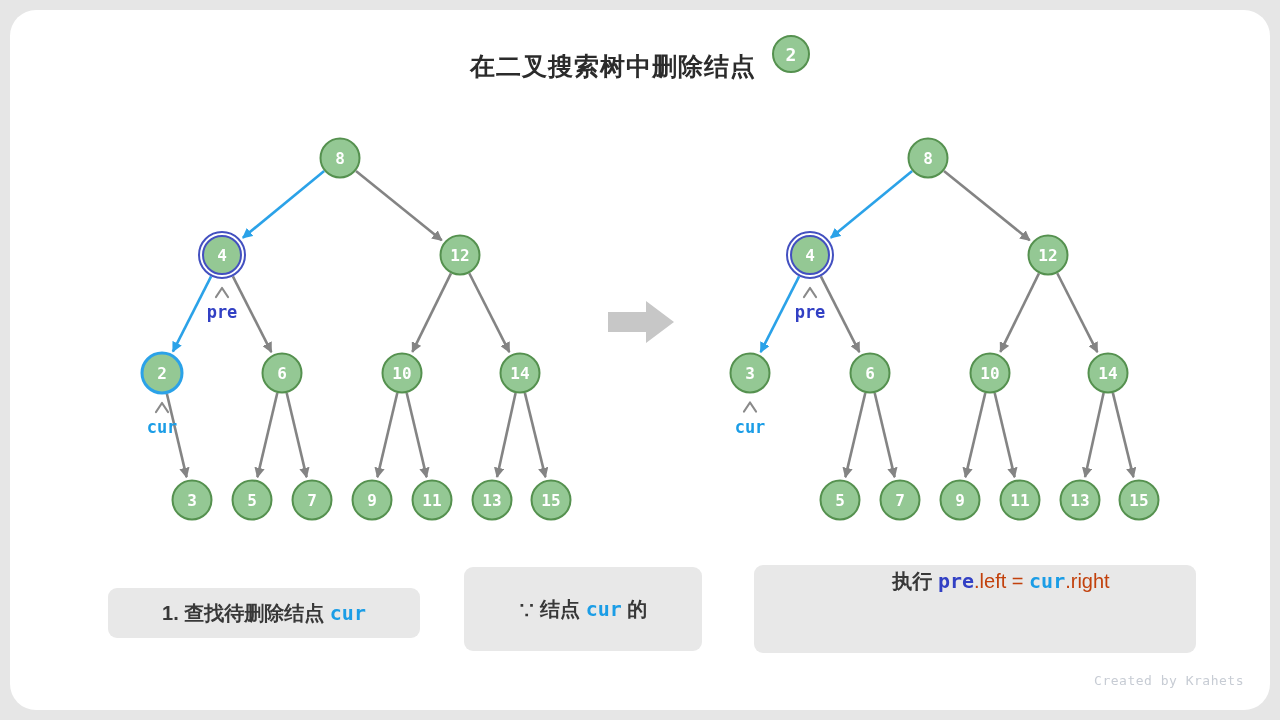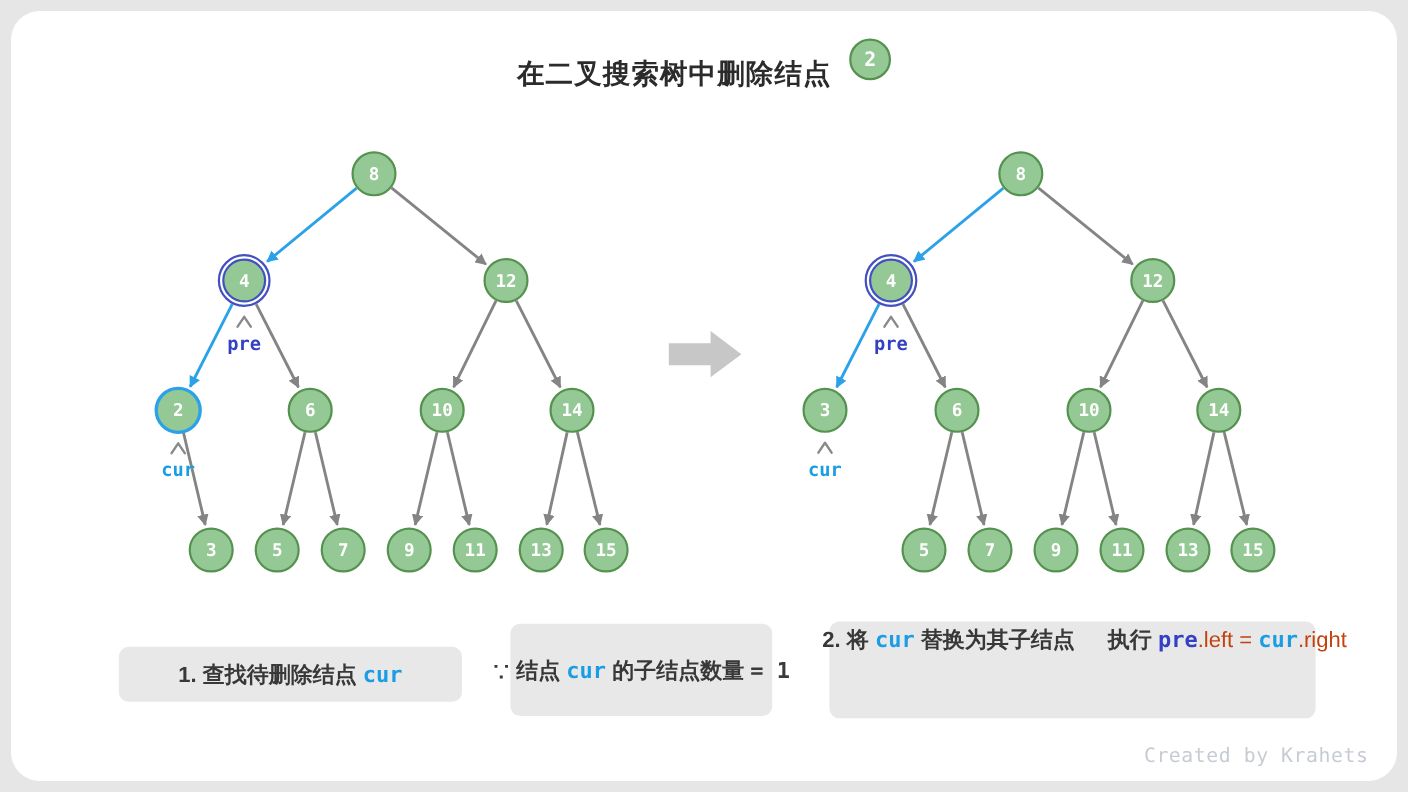--- a/index.html
+++ b/index.html
@@ -41,22 +41,22 @@
   }
   .caption.left { align-items:flex-start; padding-left:22px; }
   .cap-line { line-height:1.6; white-space:pre; }
   .cap-line.indent { padding-left:30px; }
   .seg-cn       { font-size:20px; font-weight:bold; color:#383838; }
   .seg-code-cur { font-family:"DejaVu Sans Mono",monospace; font-size:20px; font-weight:bold; color:#1b9de6; }
   .seg-code-pre { font-family:"DejaVu Sans Mono",monospace; font-size:20px; font-weight:bold; color:#3240c4; }
   .seg-code-gray{ font-family:Liberation Sans, sans-serif; font-size:20px; color:#c2410c; }
   .seg-code-dark{ font-family:"DejaVu Sans Mono",monospace; font-size:20px; font-weight:bold; color:#3a3a3a; }
   .watermark {
-    position:absolute; right:36px; bottom:22px;
-    font-family:"DejaVu Sans Mono", monospace; font-size:18px;
+    position:absolute; right:36px; bottom:32px;
+    font-family:"DejaVu Sans Mono", monospace; font-size:13px;
     color:#c7ccd4; letter-spacing:0.5px;
   }
 </style>
 </head>
 <body>
 
 <div class="card"></div>
 
 <div class="title-row">
   <span class="title-text">在二叉搜索树中删除结点</span>
@@ -221,21 +221,19 @@
     </g>
     <polygon points="608,312 646,312 646,301 674,322 646,343 646,332 608,332" fill="#c7c7c7"></polygon>
   </svg>
 
 <div id="captions">
     <div class="caption" style="left: 108px; top: 588px; width: 312px; height: 50px;">
       <div class="cap-line"><span class="seg-cn">1. 查找待删除结点 </span><span class="seg-code-cur">cur</span></div>
     </div>
     <div class="caption" style="left: 464px; top: 567px; width: 238px; height: 84px;">
       <div class="cap-line"><span class="seg-cn">∵ 结点 </span><span class="seg-code-cur">cur</span><span class="seg-cn"> 的</span></div>
-      <div class="cap-line"><span class="seg-cn">子结点数量 </span><span class="seg-code-dark">= </span><span class="seg-code-dark">1</span></div>
     </div>
     <div class="caption left" style="left: 754px; top: 565px; width: 442px; height: 88px;">
-      <div class="cap-line"><span class="seg-cn">2. 将 </span><span class="seg-code-cur">cur</span><span class="seg-cn"> 替换为其子结点</span></div>
       <div class="cap-line indent"><span class="seg-cn">执行 </span><span class="seg-code-pre">pre</span><span class="seg-code-gray">.left</span><span class="seg-code-gray"> = </span><span class="seg-code-cur">cur</span><span class="seg-code-gray">.right</span></div>
     </div>
   </div>
 
 <div class="watermark">Created by Krahets</div>
 
 </body></html>

